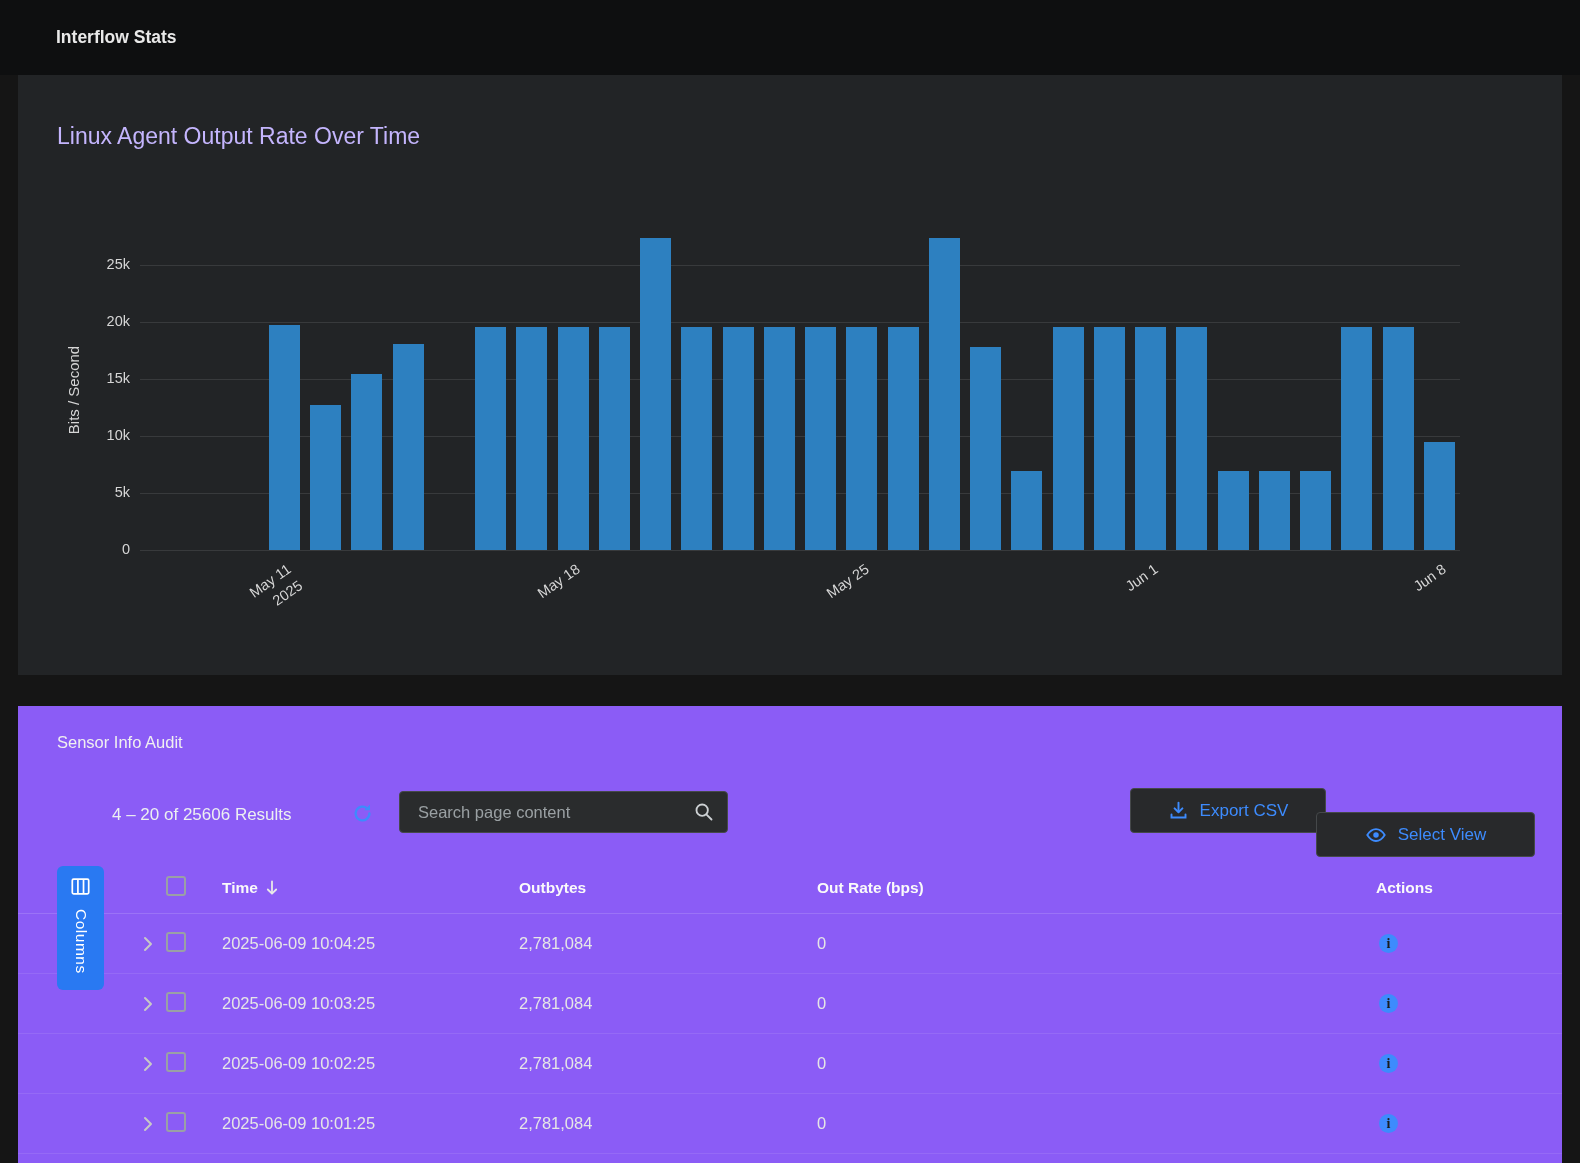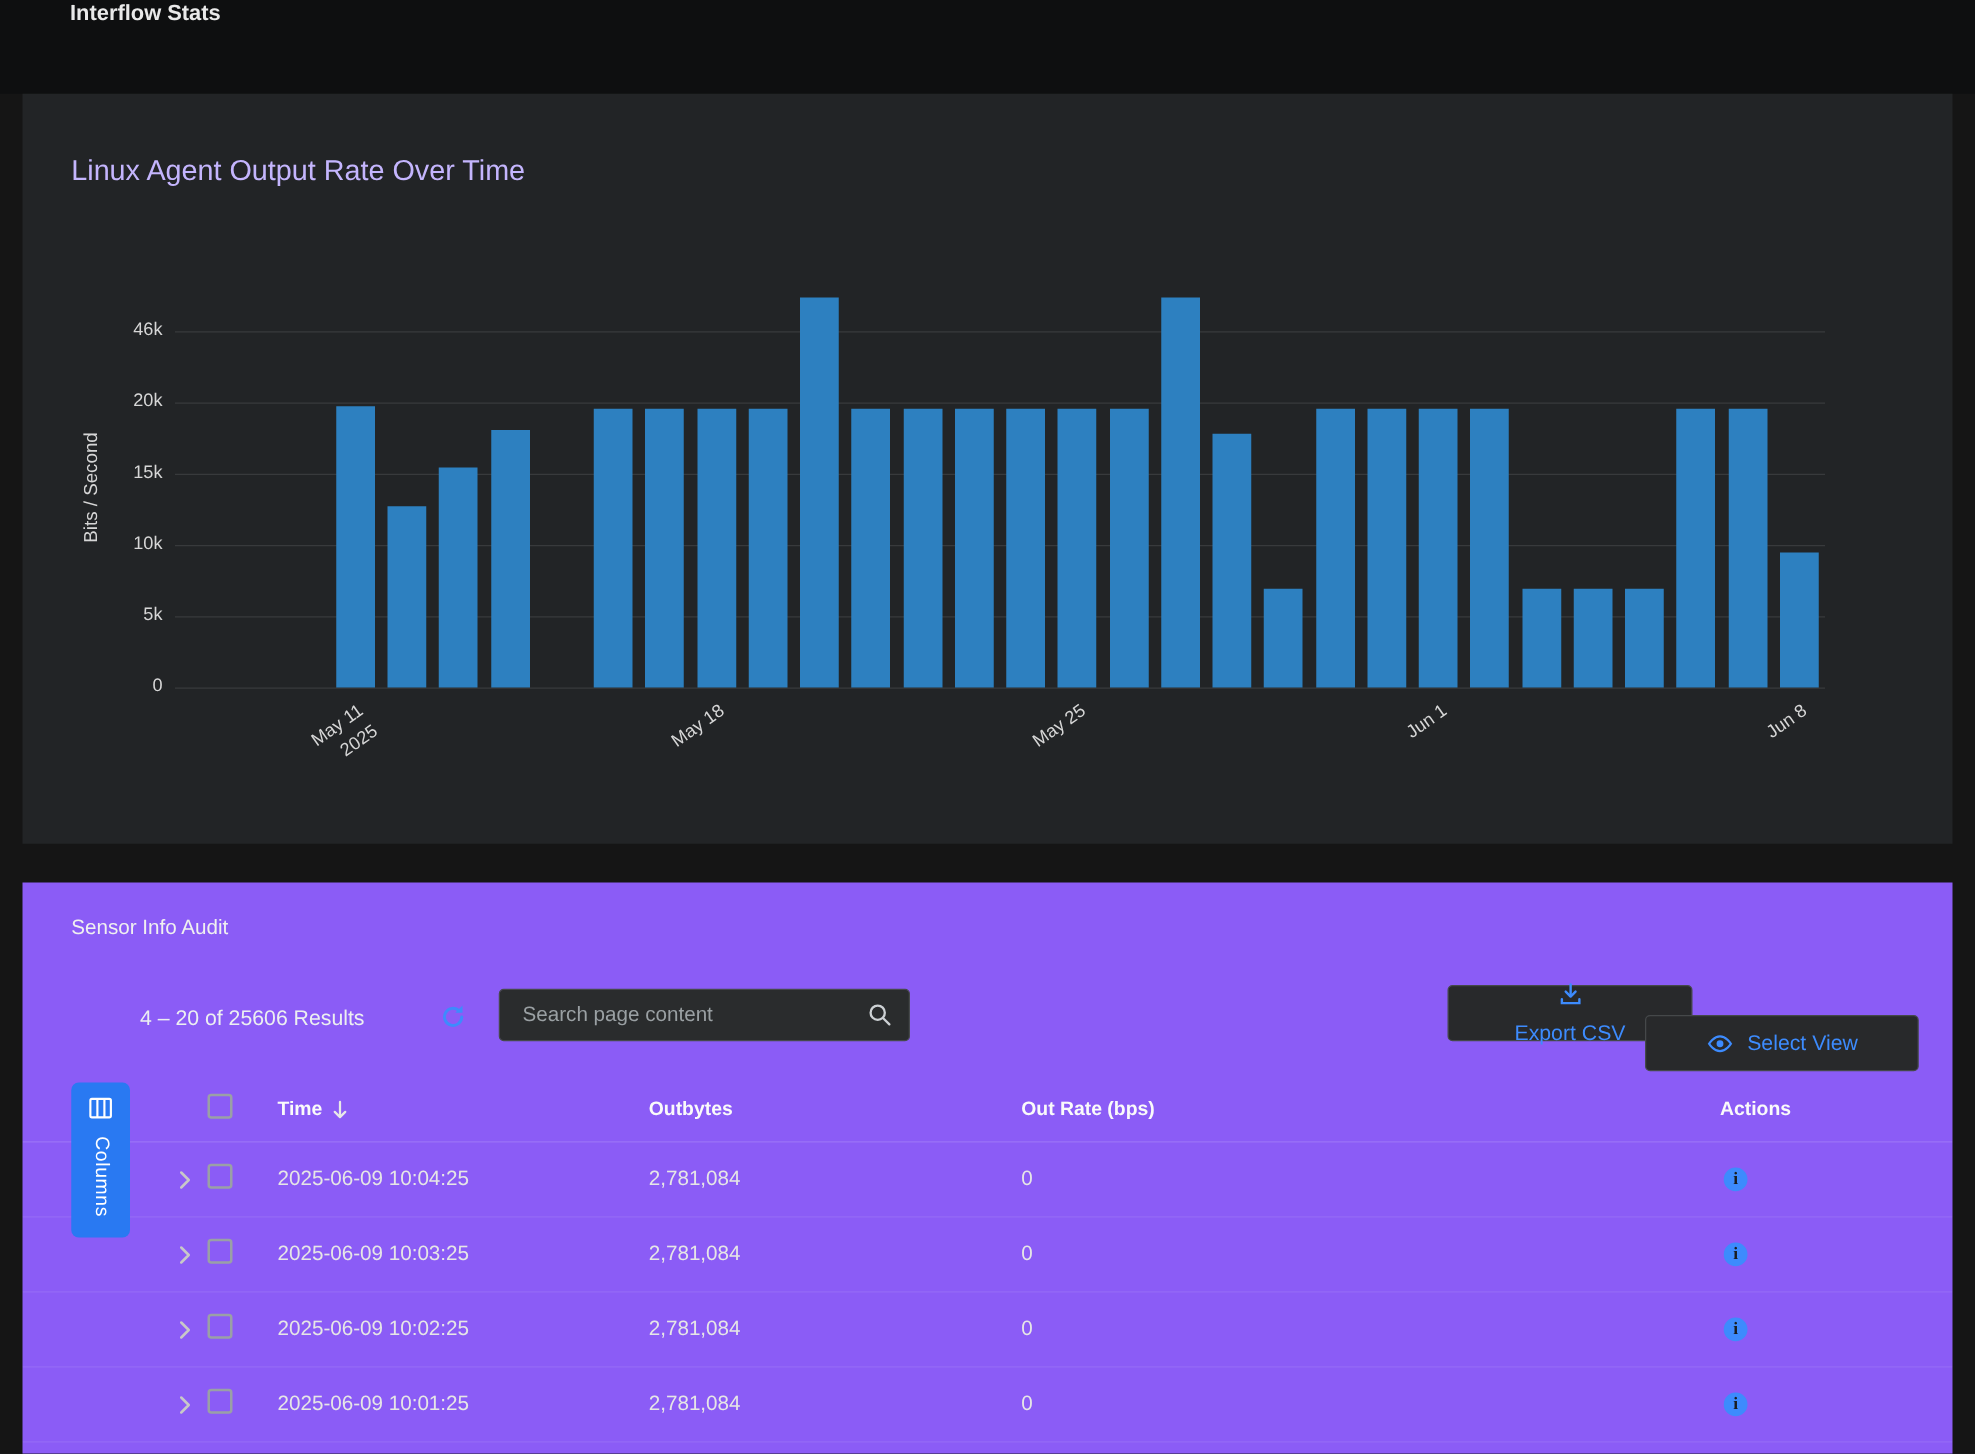--- a/index.html
+++ b/index.html
@@ -9,21 +9,21 @@
   }
   *{box-sizing:border-box;}
   html,body{margin:0;padding:0;}
   body{
     width:1580px;height:1163px;position:relative;overflow:hidden;
     background:#151515;color:#e8e8e8;
     font-family:"Liberation Sans",sans-serif;
   }
   
   .tabbar{position:absolute;left:0;top:0;width:1580px;height:75px;background:#0e0f10;
-    display:flex;align-items:flex-start;padding-left:30px;}
+    display:flex;align-items:center;padding-left:30px;}
   .tab{display:flex;align-items:center;padding:0 26px;font-size:17.5px;font-weight:600;
     color:#e9e9e9;cursor:pointer;position:relative;white-space:nowrap;}
   .tab.active{color:var(--accent);}
   .tab.active::after{content:"";position:absolute;left:0;right:0;bottom:0;height:3px;background:var(--accent);}
   
   .chart-card{position:absolute;left:18px;top:75px;width:1544px;height:600px;background:#222426;}
   .chart-title{position:absolute;left:39px;top:48px;margin:0;font-size:23px;font-weight:400;color:#c4b5fd;}
   .ylabel{position:absolute;left:55px;top:315px;transform:translate(-50%,-50%) rotate(-90deg);
     font-size:15px;color:#d6d6d6;white-space:nowrap;}
   #chart-plot{position:absolute;left:122px;top:160px;width:1320px;height:315px;}
@@ -42,21 +42,21 @@
   .search-box{position:absolute;left:381px;top:85px;width:329px;height:42px;background:#2a2c2d;
     border:1px solid #46494b;border-radius:4px;display:flex;align-items:center;padding:0 12px 0 16px;}
   .search-box input{flex:1;background:transparent;border:none;outline:none;color:#e8e8e8;
     font-size:16.5px;font-family:"Liberation Sans",sans-serif;}
   .search-box input::placeholder{color:#9aa0a3;}
   .search-icn{display:flex;align-items:center;color:#cdd1d4;cursor:pointer;}
   .btn{position:absolute;top:82px;display:flex;align-items:center;justify-content:center;gap:11px;
     background:#28292b;border:1px solid #45484a;border-radius:4px;color:var(--accent);
     font-size:17px;font-family:"Liberation Sans",sans-serif;cursor:pointer;}
   .btn svg{flex:0 0 auto;}
-  .btn-export{left:1140px;width:196px;height:45px;flex-direction:column;}
+  .btn-export{left:1112px;width:196px;height:45px;}
   .btn-select{left:1298px;width:219px;height:45px;margin-top:24px;}
   
   .columns-btn{position:absolute;left:39px;top:160px;width:47px;height:124px;background:var(--colbtn);
     border:none;border-radius:6px;color:#fff;display:flex;flex-direction:column;align-items:center;
     padding-top:11px;gap:10px;cursor:pointer;z-index:2;}
   .vtext{writing-mode:vertical-rl;font-size:15.5px;font-family:"Liberation Sans",sans-serif;
     color:#fff;letter-spacing:0.5px;}
   
   .table-area{position:absolute;left:0;top:156px;width:1544px;}
   .row{display:grid;grid-template-columns:36px 56px 297px 298px 559px 1fr;padding-left:112px;align-items:center;}
@@ -87,21 +87,21 @@
       <div class="ytick" style="top: 306px;">0</div>
       <div class="gridline" style="top: 257.5px;"></div>
       <div class="ytick" style="top: 249px;">5k</div>
       <div class="gridline" style="top: 200.5px;"></div>
       <div class="ytick" style="top: 192px;">10k</div>
       <div class="gridline" style="top: 143.5px;"></div>
       <div class="ytick" style="top: 135px;">15k</div>
       <div class="gridline" style="top: 86.5px;"></div>
       <div class="ytick" style="top: 78px;">20k</div>
       <div class="gridline" style="top: 29.5px;"></div>
-      <div class="ytick" style="top: 21px;">46k</div>
+      <div class="ytick" style="top: 21px;">25k</div>
       <div class="bar" style="left: 128.875px; height: 225px; background: rgb(45, 128, 192);"></div>
       <div class="bar" style="left: 170.125px; height: 145px; background: rgb(45, 128, 192);"></div>
       <div class="bar" style="left: 211.375px; height: 176px; background: rgb(45, 128, 192);"></div>
       <div class="bar" style="left: 252.625px; height: 206px; background: rgb(45, 128, 192);"></div>
       <div class="bar" style="left: 335.125px; height: 223px; background: rgb(45, 128, 192);"></div>
       <div class="bar" style="left: 376.375px; height: 223px; background: rgb(45, 128, 192);"></div>
       <div class="bar" style="left: 417.625px; height: 223px; background: rgb(45, 128, 192);"></div>
       <div class="bar" style="left: 458.875px; height: 223px; background: rgb(45, 128, 192);"></div>
       <div class="bar" style="left: 500.125px; height: 312px; background: rgb(45, 128, 192);"></div>
       <div class="bar" style="left: 541.375px; height: 223px; background: rgb(45, 128, 192);"></div>

